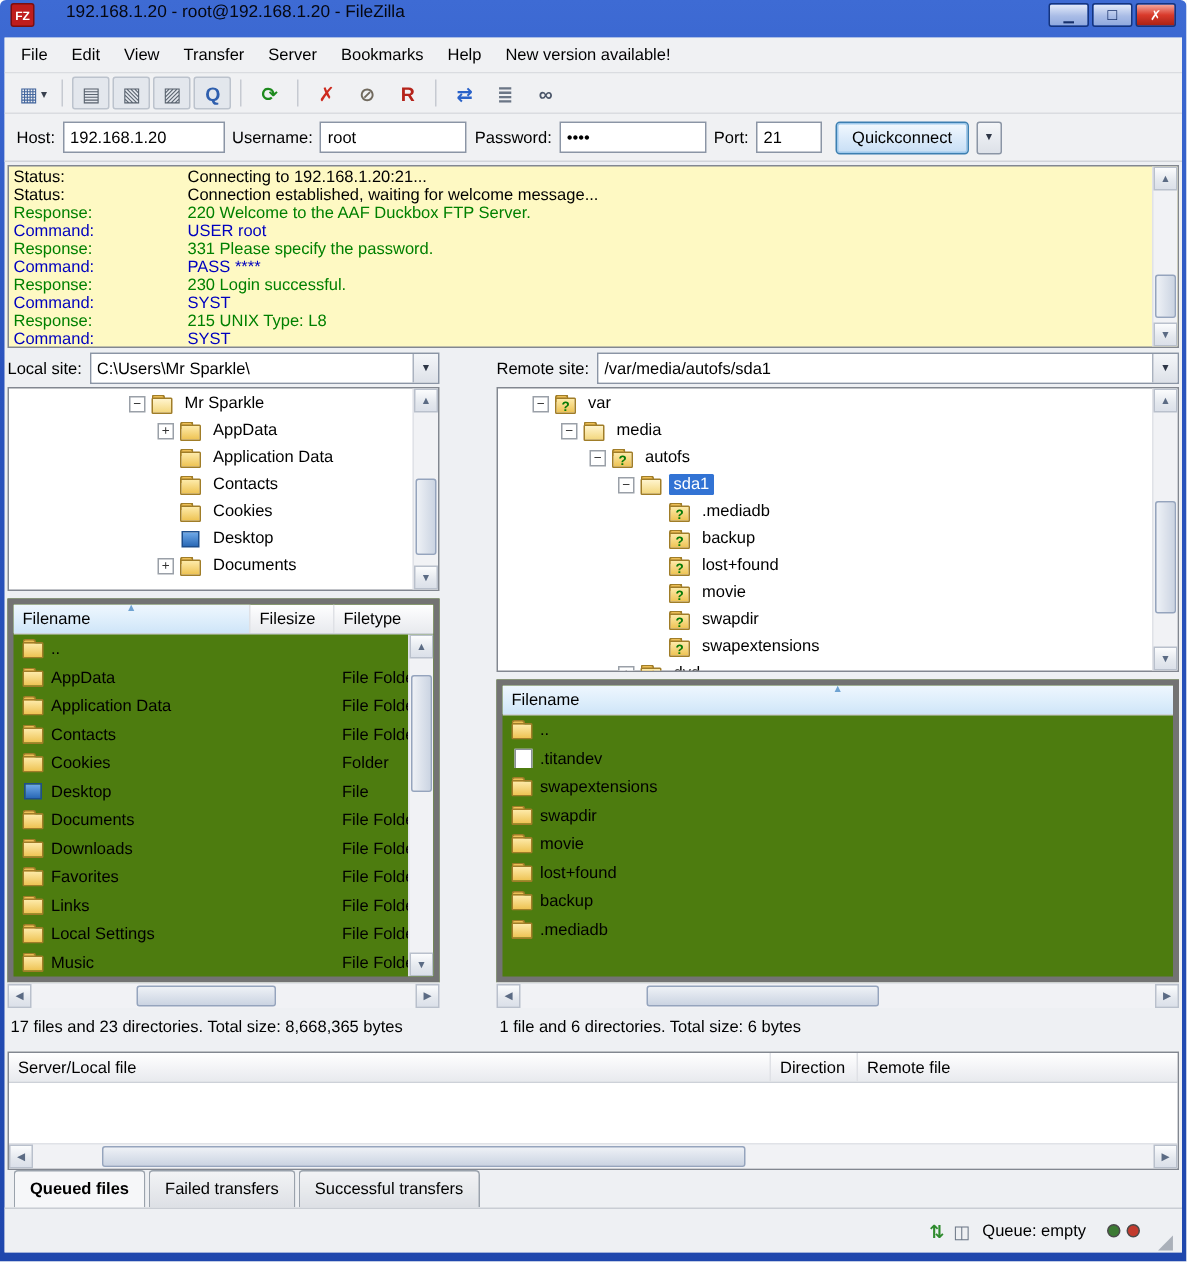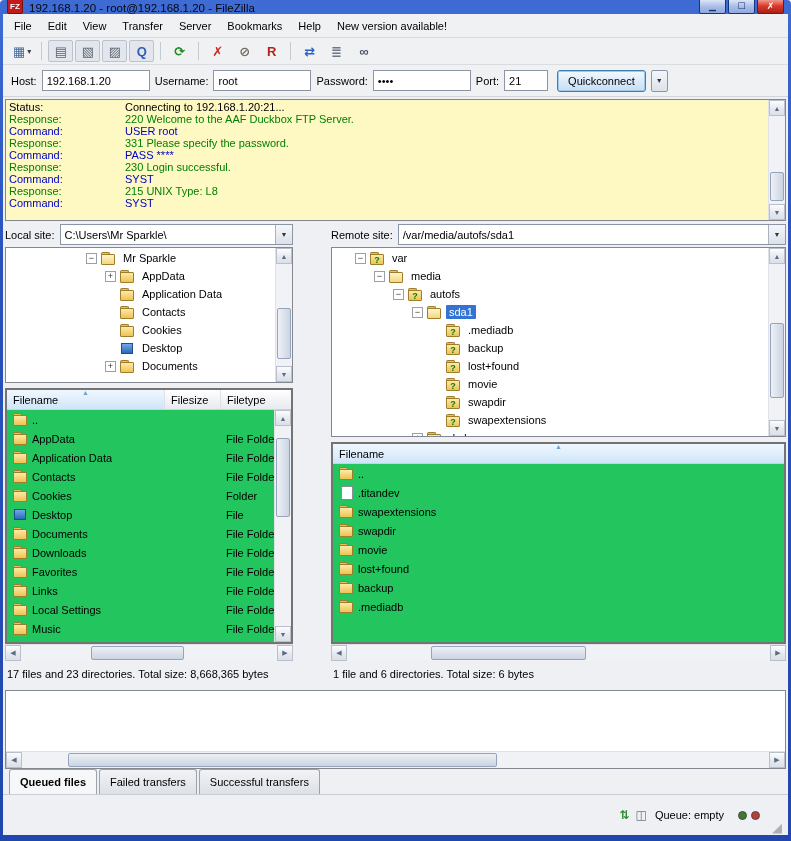--- a/index.html
+++ b/index.html
@@ -1,20 +1,20 @@
 <!DOCTYPE html>
 <html><head>
 <meta charset="utf-8">
 <style>
   *{box-sizing:border-box;margin:0;padding:0}
   html,body{width:791px;height:841px;overflow:hidden}
   body{font-family:"Liberation Sans","DejaVu Sans",sans-serif;font-size:11px;color:#000;background:#fff}
 
   .win{width:791px;height:841px;display:flex;flex-direction:column;background:linear-gradient(180deg,#3e6bd4,#2a53bd 30%,#1f47ad);padding:0 3px 6px;border-radius:4px 4px 0 0}
-  .titlebar{height:14px;flex:none;display:flex;align-items:flex-end;gap:6px;padding:2px 4px 0;color:#05070f}
+  .titlebar{height:25px;flex:none;display:flex;align-items:flex-start;gap:21px;padding:2px 4px 0;color:#05070f}
   .app-ico{width:16px;height:16px;flex:none;background:#bf1d1d;border:1px solid #7c0f0f;color:#fff;font-size:8px;font-weight:bold;display:flex;align-items:center;justify-content:center;border-radius:2px}
   .title{flex:1;font-size:11.5px;white-space:nowrap;overflow:hidden}
   .winbtns{display:flex;gap:2px}
   .wb{width:27px;height:16px;border:1px solid #14347e;border-radius:2px;display:flex;align-items:center;justify-content:center;font-size:9px;cursor:default}
   .wb.min,.wb.max{background:linear-gradient(#e4ebfa,#a9bce6 55%,#90a9de);color:#17306b}
   .wb.close{background:linear-gradient(#f4a99e,#d93a2b 50%,#a92114);color:#fff;font-weight:bold}
 
   .chrome{flex:1;display:flex;flex-direction:column;background:#eef0f3;overflow:hidden}
 
   .menubar{height:24px;flex:none;display:flex;align-items:center;padding:0 4px;gap:2px;background:#f0f1f3;border-bottom:1px solid #dadce0}
@@ -55,21 +55,21 @@
   .panel.right .treebox{height:190px}
   .tree{flex:1;overflow:hidden;padding-top:1px;min-width:0}
   .tree-row{height:18px;display:flex;align-items:center;white-space:nowrap}
   .expander{width:11px;height:11px;flex:none;border:1px solid #9aa0a8;background:#fff;font-size:9px;line-height:9px;text-align:center;color:#333;margin-right:3px}
   .exp-spacer{width:14px;flex:none}
   .tree-label{padding:1px 3px;border-radius:1px}
   .tree-label.selected{background:#3273d4;color:#fff}
 
   .hsplit{height:5px;flex:none}
 
-  .listbox{flex:1;border:2px solid #737373;background:#22c55e;display:flex;flex-direction:column;overflow:hidden}
+  .listbox{flex:1;border:4px solid #737373;background:#4d7c0f;display:flex;flex-direction:column;overflow:hidden}
   .list-header{height:20px;flex:none;display:flex;background:linear-gradient(#ffffff,#f1f2f5 60%,#e8eaee);border-bottom:1px solid #cdd1d8}
   .hcell{position:relative;display:flex;align-items:center;padding:0 6px;border-right:1px solid #dfe1e6;overflow:hidden;white-space:nowrap}
   .hcell.sorted{background:linear-gradient(#eff7fe,#dcedfb 60%,#cfe5f8)}
   .sort-arrow{position:absolute;top:-1px;left:50%;transform:translateX(-50%);font-size:7px;color:#6fa3d2}
   .local-list .hc0{width:158px;flex:none}
   .local-list .hc1{width:56px;flex:none}
   .local-list .hc2{flex:1;border-right:none}
   .remote-list .hc0{flex:1;border-right:none}
   .queue-header .hc0{width:508px;flex:none}
   .queue-header .hc1{width:58px;flex:none}
@@ -200,20 +200,21 @@
       <input class="qcin port" value="21" style="">
       <button class="qcbtn">Quickconnect</button>
       <button class="qcdrop">
           <span class="da">▼</span>
         </button>
     </div>
 
     <div class="logwrap">
       <div class="log-lines">
           <div class="log-line"><span class="log-type" style="color: rgb(0, 0, 0);">Status:</span><span class="log-text" style="color: rgb(0, 0, 0);">Connecting to 192.168.1.20:21...</span></div>
+          <div class="log-line"><span class="log-type" style="color: rgb(0, 0, 0);">Status:</span><span class="log-text" style="color: rgb(0, 0, 0);">Connection established, waiting for welcome message...</span></div>
           <div class="log-line"><span class="log-type" style="color: rgb(0, 128, 0);">Response:</span><span class="log-text" style="color: rgb(0, 128, 0);">220 Welcome to the AAF Duckbox FTP Server.</span></div>
           <div class="log-line"><span class="log-type" style="color: rgb(0, 0, 191);">Command:</span><span class="log-text" style="color: rgb(0, 0, 191);">USER root</span></div>
           <div class="log-line"><span class="log-type" style="color: rgb(0, 128, 0);">Response:</span><span class="log-text" style="color: rgb(0, 128, 0);">331 Please specify the password.</span></div>
           <div class="log-line"><span class="log-type" style="color: rgb(0, 0, 191);">Command:</span><span class="log-text" style="color: rgb(0, 0, 191);">PASS ****</span></div>
           <div class="log-line"><span class="log-type" style="color: rgb(0, 128, 0);">Response:</span><span class="log-text" style="color: rgb(0, 128, 0);">230 Login successful.</span></div>
           <div class="log-line"><span class="log-type" style="color: rgb(0, 0, 191);">Command:</span><span class="log-text" style="color: rgb(0, 0, 191);">SYST</span></div>
           <div class="log-line"><span class="log-type" style="color: rgb(0, 128, 0);">Response:</span><span class="log-text" style="color: rgb(0, 128, 0);">215 UNIX Type: L8</span></div>
           <div class="log-line"><span class="log-type" style="color: rgb(0, 0, 191);">Command:</span><span class="log-text" style="color: rgb(0, 0, 191);">SYST</span></div>
         </div>
       <div class="vscroll">
@@ -542,20 +543,31 @@
         <div class="hscroll">
             <span class="sb-btn hleft">◀</span>
             <span class="sb-thumb h" style="left: 22%; width: 34%;"></span>
             <span class="sb-btn hright">▶</span>
           </div>
         <div class="pstatus">1 file and 6 directories. Total size: 6 bytes</div>
       </div>
     </div>
 
     <div class="queuewrap">
+      <div class="list-header queue-header">
+          <span class="hcell hc0">
+            <span class="hlabel">Server/Local file</span>
+          </span>
+          <span class="hcell hc1">
+            <span class="hlabel">Direction</span>
+          </span>
+          <span class="hcell hc2">
+            <span class="hlabel">Remote file</span>
+          </span>
+        </div>
       <div class="queue-body"></div>
       <div class="hscroll">
           <span class="sb-btn hleft">◀</span>
           <span class="sb-thumb h" style="left: 8%; width: 55%;"></span>
           <span class="sb-btn hright">▶</span>
         </div>
     </div>
 
     <div class="tabs">
         <span class="tab active">Queued files</span>

